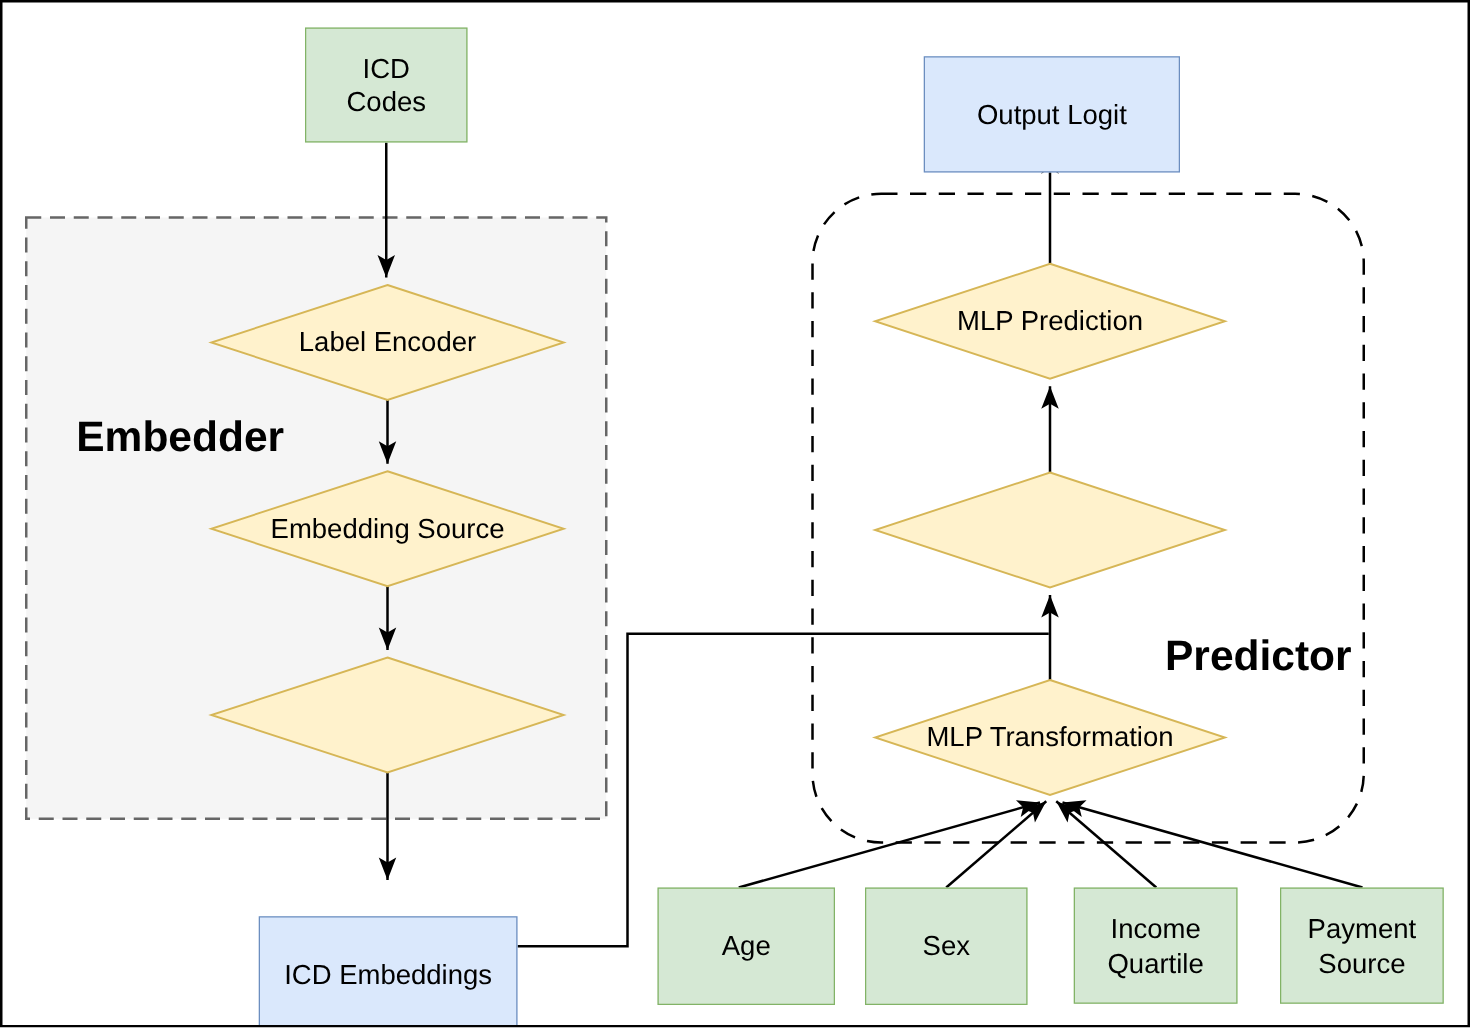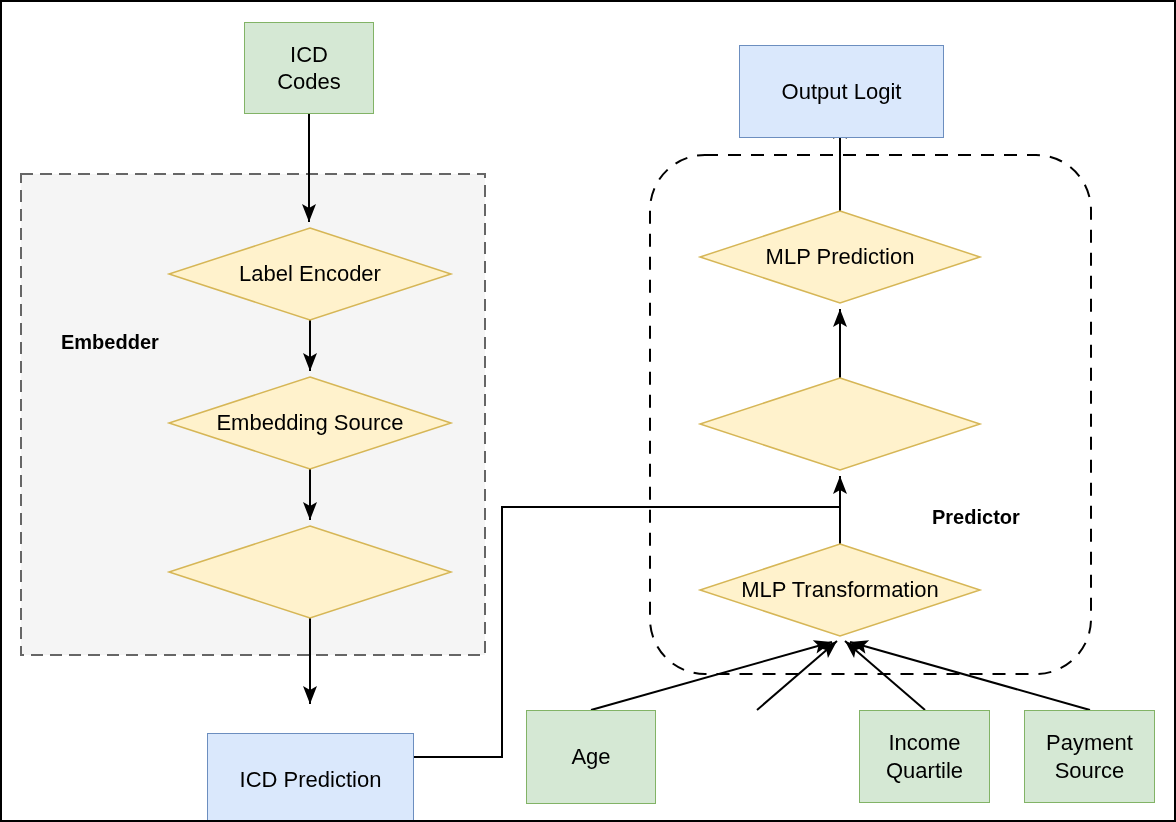--- a/index.html
+++ b/index.html
@@ -12,21 +12,21 @@
   .node{
     position:absolute;box-sizing:border-box;display:flex;align-items:center;justify-content:center;
     text-align:center;font-size:22px;line-height:1.25;padding:0 12px;
   }
   .node.green{background:var(--green-fill,#d5e8d4);border:1.5px solid var(--green-border,#82b366);justify-content:center;}
   .node.blue{background:var(--blue-fill,#dae8fc);border:1.5px solid var(--blue-border,#6c8ebf);margin-top:23px;}
   .diamond-label{
     position:absolute;display:flex;align-items:center;justify-content:center;text-align:center;
     font-size:22px;line-height:1.2;pointer-events:none;
   }
-  .group-label{position:absolute;font-weight:bold;font-size:20px;white-space:nowrap;}
+  .group-label{position:absolute;font-weight:bold;font-size:34px;white-space:nowrap;}
   .diamond{fill:var(--yellow-fill,#fff2cc);stroke:var(--yellow-border,#d6b656);stroke-width:1.5;}
   .edge{stroke:var(--line,#000);stroke-width:2;fill:none;}
   .embedder-rect{fill:var(--gray-fill,#f5f5f5);stroke:var(--gray-border,#666666);stroke-width:2;stroke-dasharray:12 7;}
   .predictor-rect{fill:none;stroke:var(--line,#000);stroke-width:2;stroke-dasharray:13 10;}
 </style>
 </head>
 <body>
 
 <div class="canvas">
 
@@ -65,24 +65,27 @@
     </g>
   </svg>
 
   <div class="node green" style="left:242px;top:20px;width:130px;height:92px">
     <span>ICD Codes</span>
   </div>
   <div class="node blue" style="left:737px;top:20px;width:205px;height:93px">
     <span>Output Logit</span>
   </div>
   <div class="node blue" style="left:205px;top:708px;width:207px;height:94px">
-    <span>ICD Prediction</span>
+    <span>ICD Embeddings</span>
   </div>
-  <div class="node green" style="left:524px;top:708px;width:130px;height:94px">
+  <div class="node green" style="left:524px;top:708px;width:142px;height:94px">
     <span>Age</span>
+  </div>
+  <div class="node green" style="left:690px;top:708px;width:130px;height:94px">
+    <span>Sex</span>
   </div>
   <div class="node green" style="left:857px;top:708px;width:131px;height:93px">
     <span>Income Quartile</span>
   </div>
   <div class="node green" style="left:1022px;top:708px;width:131px;height:93px">
     <span>Payment Source</span>
   </div>
 
   <div class="diamond-label" style="left:167px;top:226px;width:282px;height:92px">Label Encoder</div>
   <div class="diamond-label" style="left:167px;top:375px;width:282px;height:92px">Embedding Source</div>

